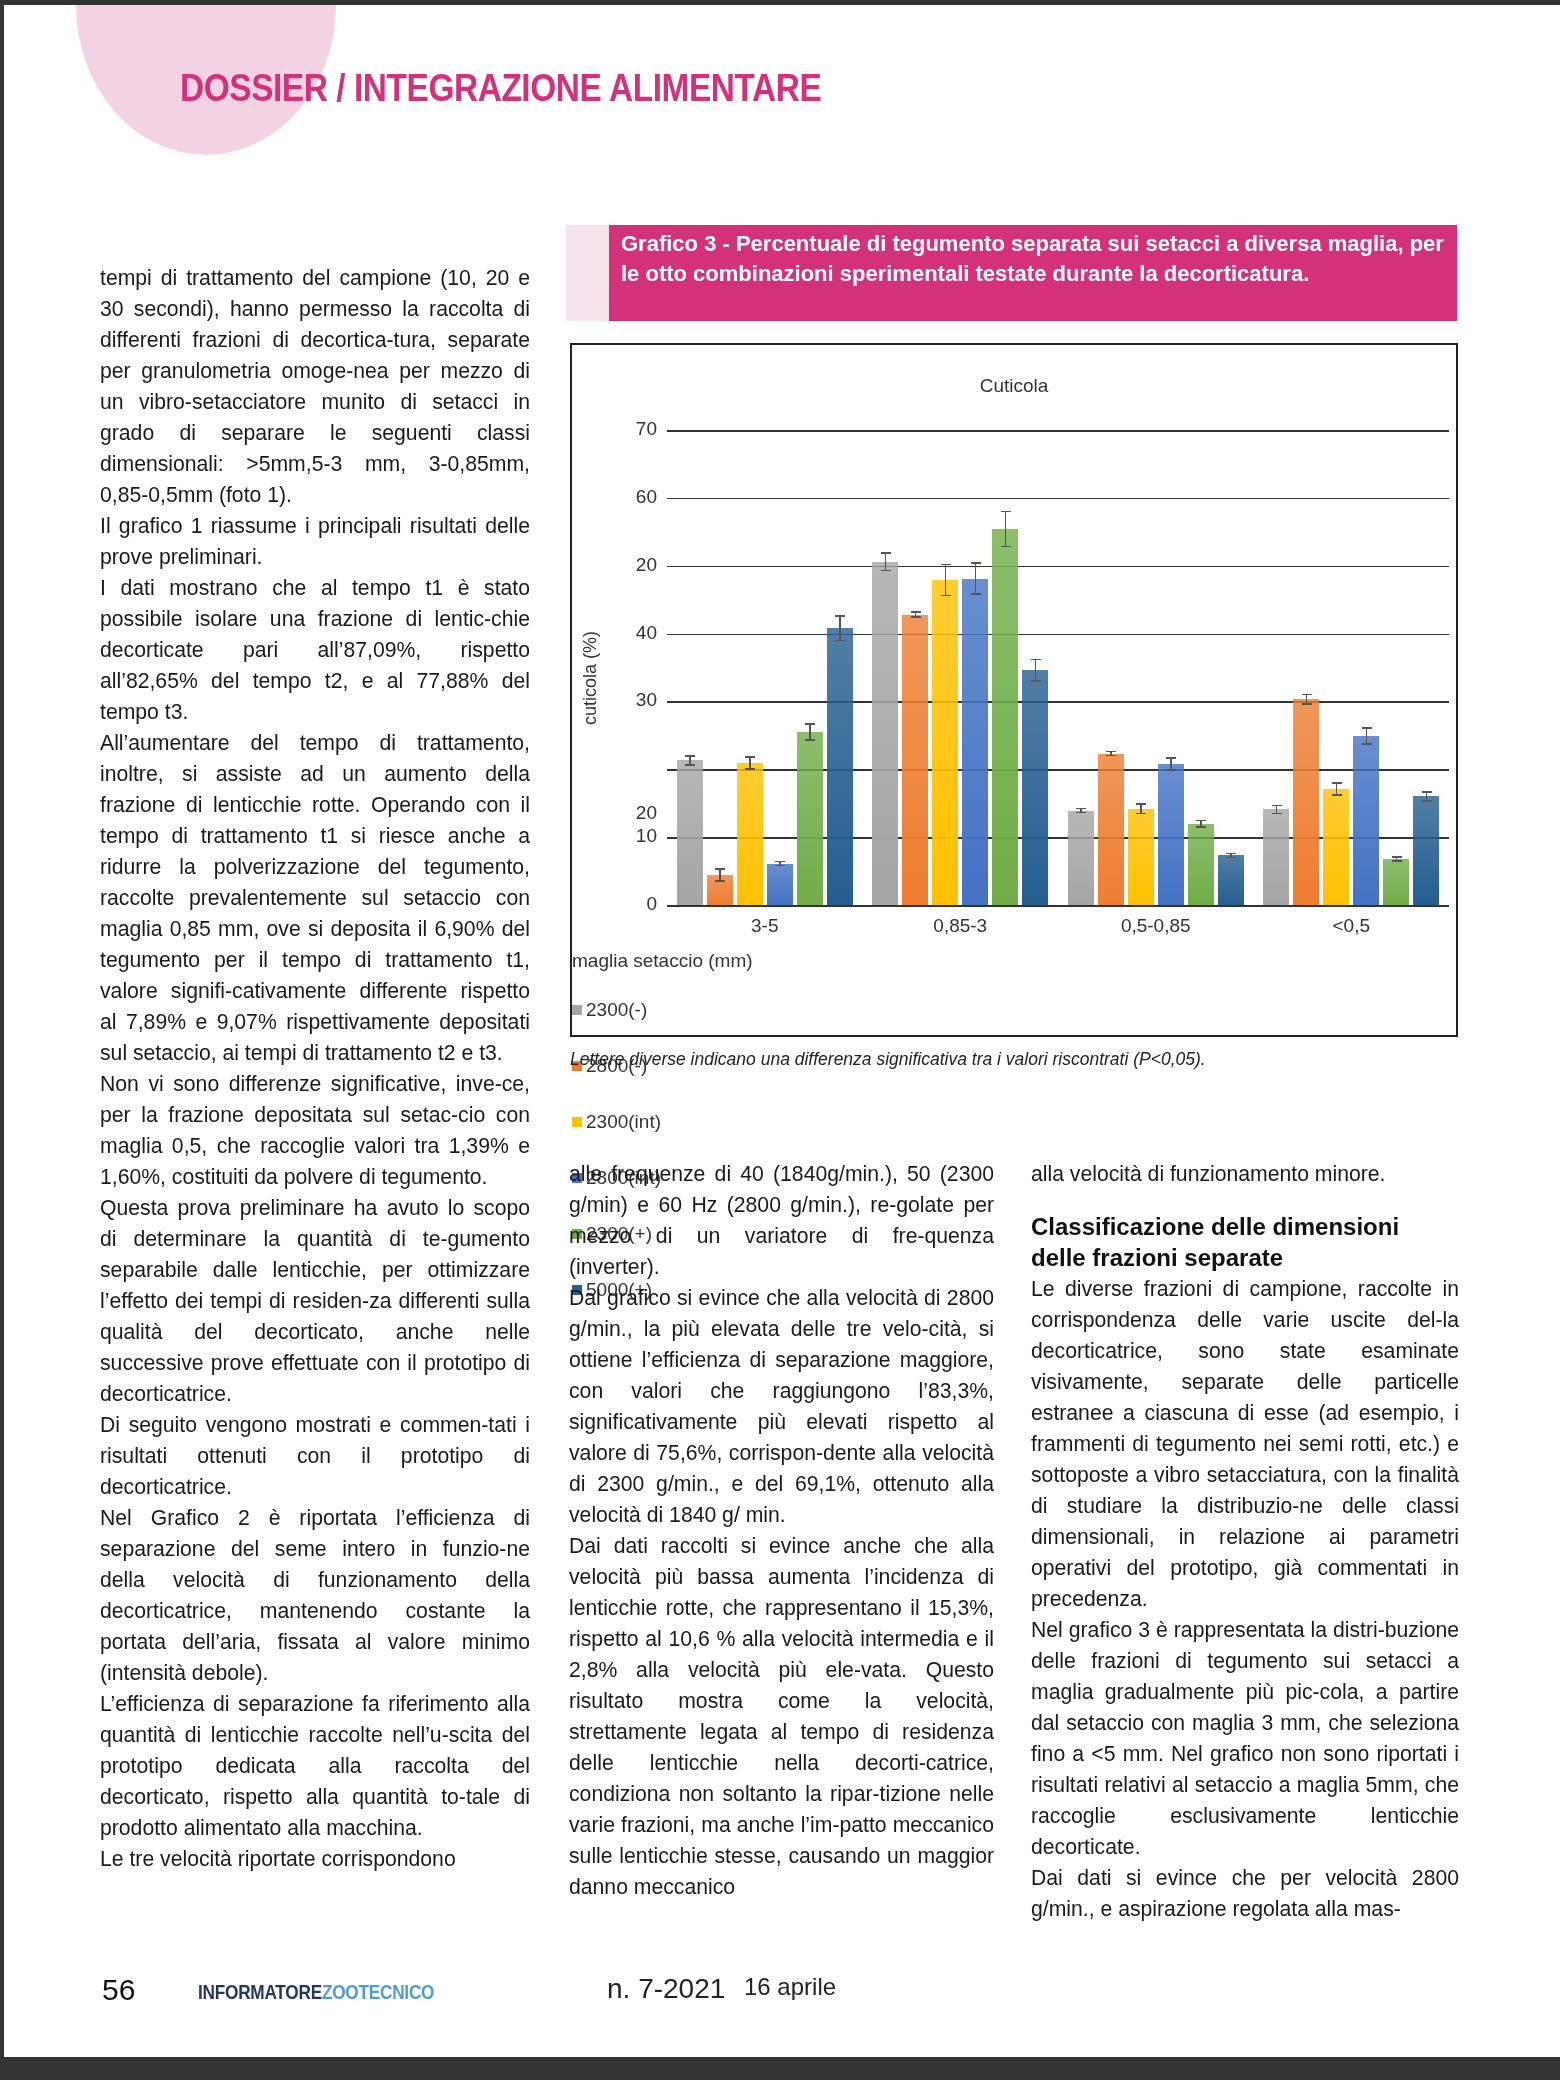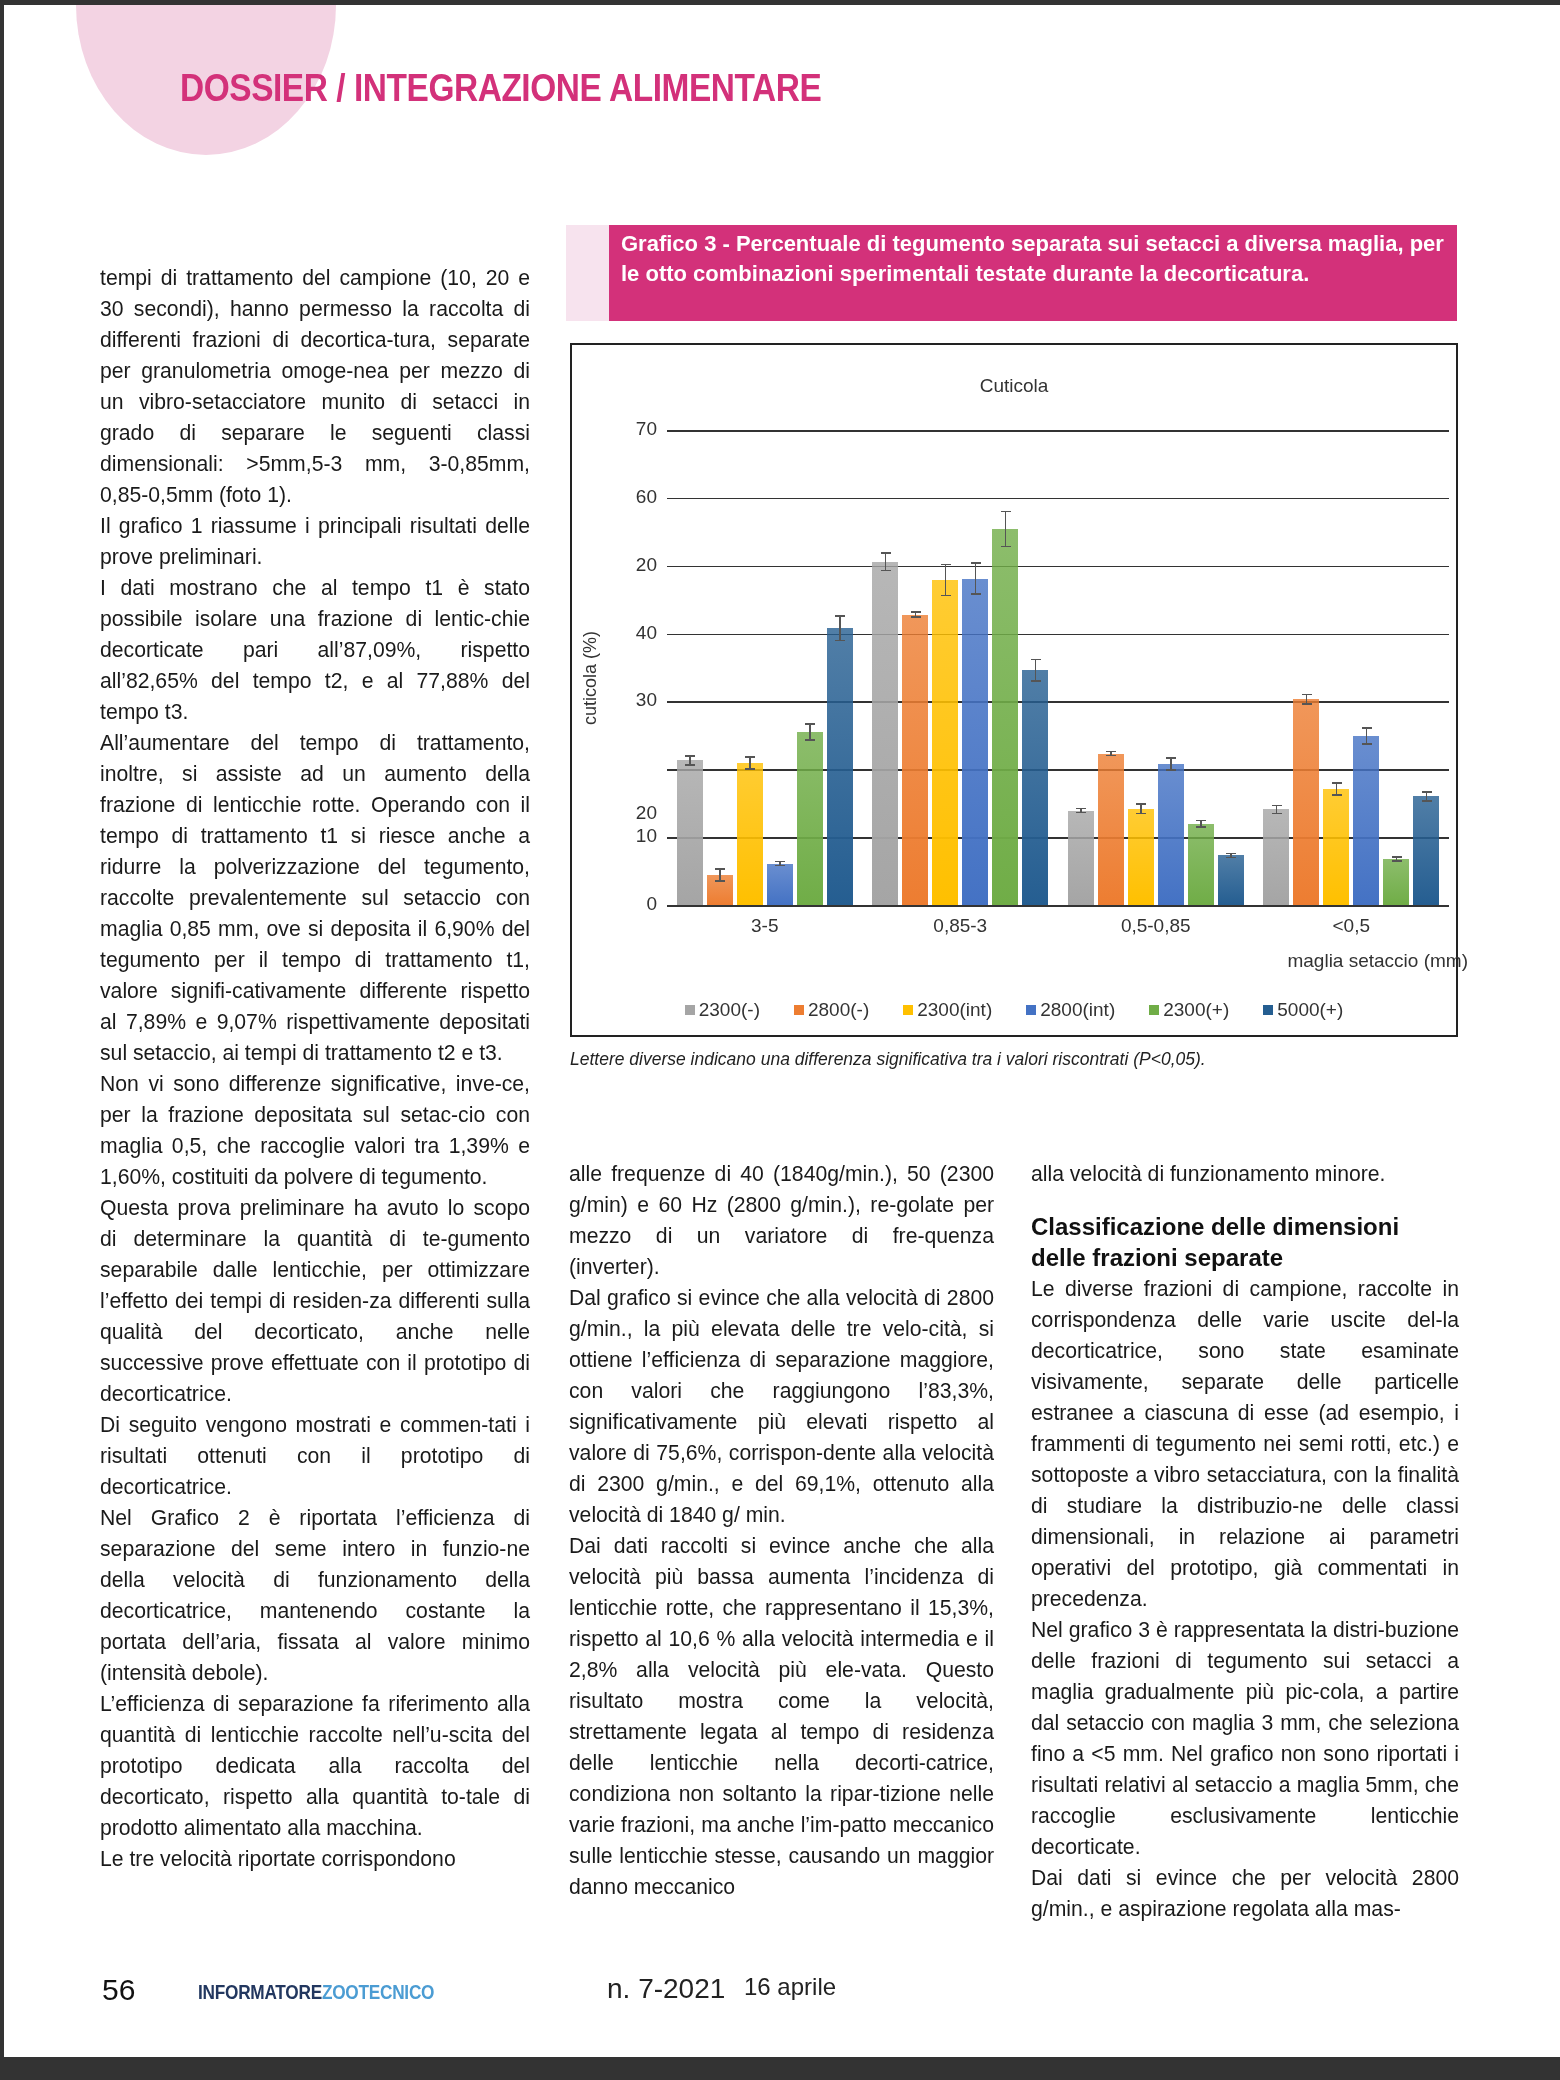--- a/index.html
+++ b/index.html
@@ -74,26 +74,26 @@
   }
   .errbar::before, .errbar::after {
     content: ""; position: absolute; left: -4px; width: 10px; height: 1.5px; background: #555;
   }
   .errbar::before { top: 0; }
   .errbar::after { bottom: 0; }
   .cat-label {
     position: absolute; top: 570px; font-size: 19px; color: #333; text-align: center; width: 160px;
   }
   .x-label {
-    position: absolute; top: 605px; left: 0; width: 100%; text-align: right;
-    font-size: 19px; color: #333; padding-left: 12px;
+    position: absolute; top: 605px; left: 0; width: 100%; text-align: left;
+    font-size: 19px; color: #333;
   }
   .legend {
     position: absolute; top: 654px; left: 0; width: 100%;
-    display: flex; justify-content: center; gap: 34px; font-size: 19px; color: #333;
+    display: flex; justify-content: center; gap: 34px; font-size: 19px; color: #333; flex-direction: column;
   }
   .legend-item { display: flex; align-items: center; gap: 4px; }
   .legend-swatch { width: 10px; height: 10px; display: inline-block; }
   .chart-note {
     position: absolute; left: 566px; top: 1044px; font-size: 17.5px; font-style: italic; color: #222;
   }
   .footer-page {
     position: absolute; left: 98px; top: 1968px; font-size: 30px; color: #111;
   }
   .footer-brand {

